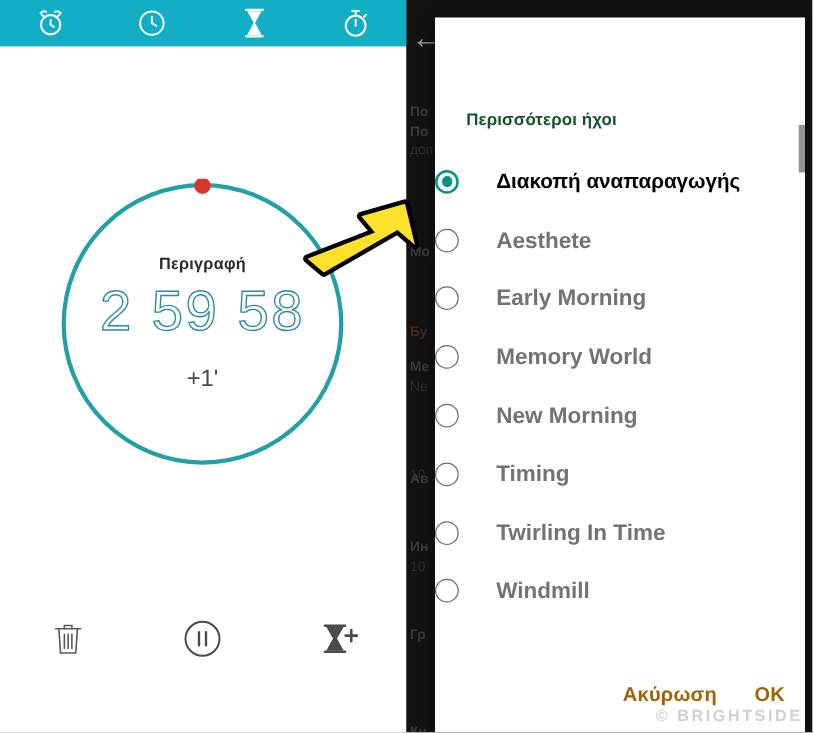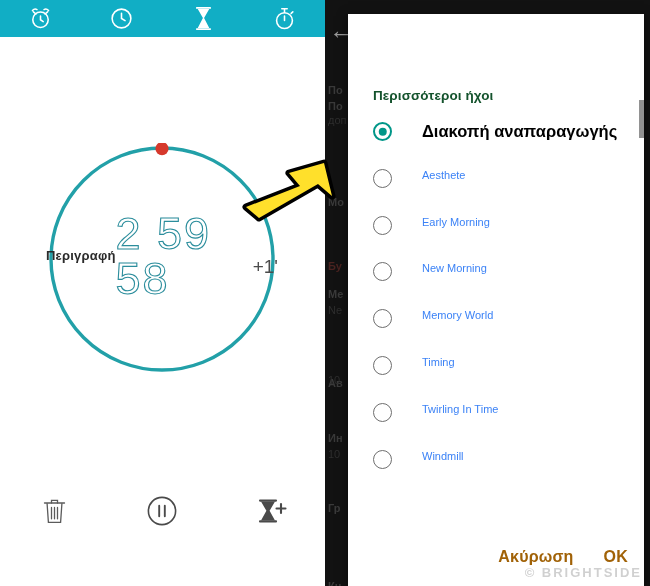--- a/index.html
+++ b/index.html
@@ -64,21 +64,21 @@
     position: absolute;
     left: 0; top: 0;
     width: 232px; height: 232px;
   }
   #timer-face {
     position: absolute;
     left: 0; top: 0;
     width: 232px;
     height: 232px;
     display: flex;
-    flex-direction: row;
+    flex-direction: column;
     align-items: center;
     justify-content: center;
   }
   #timer-desc {
     font-size: 13px;
     color: #2b2b2b;
     font-weight: 600;
     letter-spacing: .2px;
     margin-bottom: 8px;
   }
@@ -166,21 +166,21 @@
   }
   #dialog-list {
     position: absolute;
     left: 0;
     top: 108px;
     width: 296px;
   }
   .opt {
     height: 46.8px;
     display: flex;
-    padding-left: 25px;
+    align-items: center;
     box-sizing: border-box;
   }
   .radio {
     width: 19px;
     height: 19px;
     border-radius: 50%;
     border: 1.6px solid #6e6e6e;
     box-sizing: border-box;
     flex: 0 0 auto;
     position: relative;
@@ -195,23 +195,23 @@
     left: 50%;
     top: 50%;
     transform: translate(-50%, -50%);
     width: 8.5px;
     height: 8.5px;
     border-radius: 50%;
     background: #009688;
   }
   .opt-label {
     margin-left: 30px;
-    font-size: 11px;
-    color: #3b82f6;
-    font-weight: 400;
+    font-size: 18px;
+    color: #737373;
+    font-weight: 700;
     white-space: nowrap;
   }
   .opt.selected .opt-label {
     font-weight: 700;
     font-size: 16.5px;
     color: #000;
   }
 
   #dialog-buttons {
     position: absolute;
@@ -391,25 +391,25 @@
           <div class="opt">
             <span class="radio"></span>
             <span class="opt-label">Aesthete</span>
           </div>
           <div class="opt">
             <span class="radio"></span>
             <span class="opt-label">Early Morning</span>
           </div>
           <div class="opt">
             <span class="radio"></span>
+            <span class="opt-label">Memory World</span>
+          </div>
+          <div class="opt">
+            <span class="radio"></span>
             <span class="opt-label">New Morning</span>
-          </div>
-          <div class="opt">
-            <span class="radio"></span>
-            <span class="opt-label">Memory World</span>
           </div>
           <div class="opt">
             <span class="radio"></span>
             <span class="opt-label">Timing</span>
           </div>
           <div class="opt">
             <span class="radio"></span>
             <span class="opt-label">Twirling In Time</span>
           </div>
           <div class="opt">

